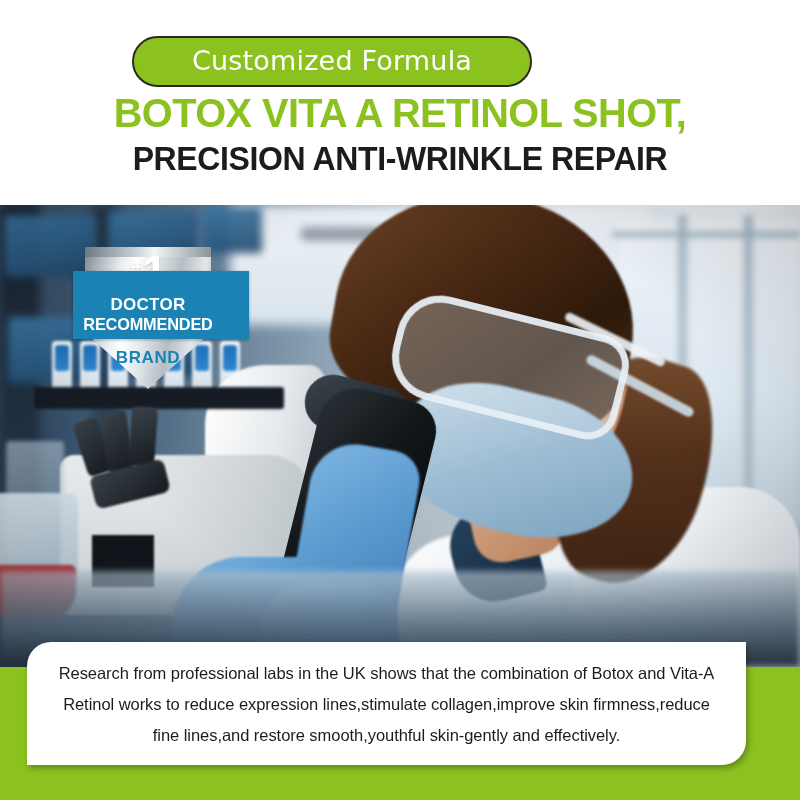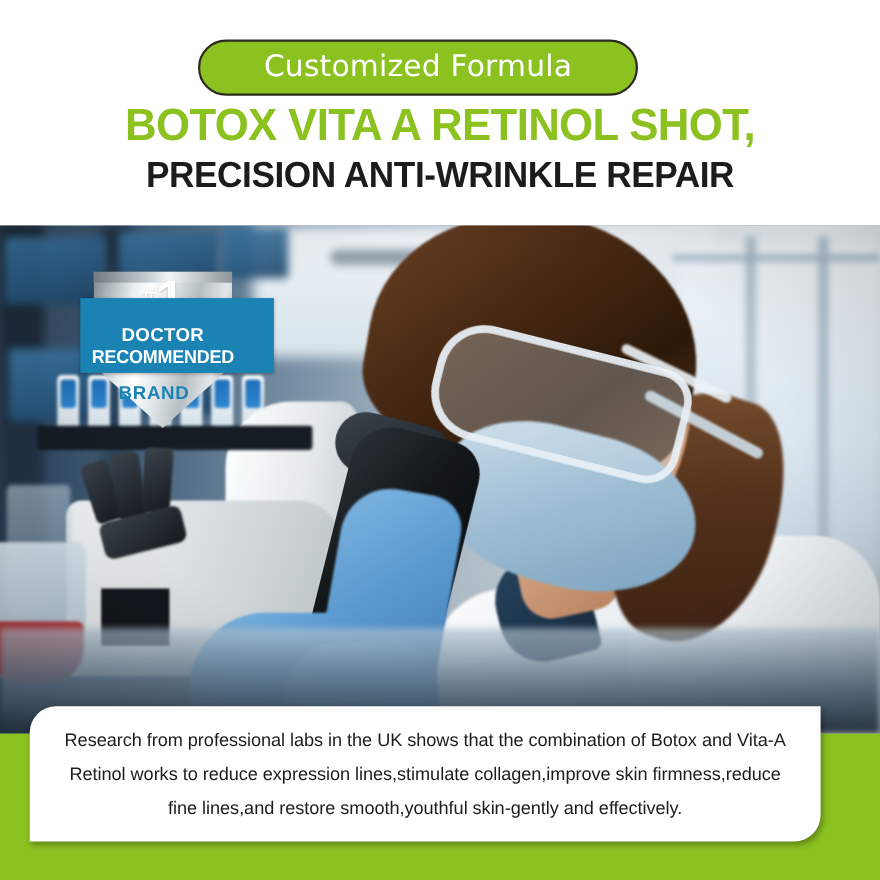--- a/index.html
+++ b/index.html
@@ -25,21 +25,20 @@
     left: 0; top: 0;
     width: 800px;
     height: 205px;
     background: #ffffff;
   }
   .pill-wrap {
     position: absolute;
     left: 0; top: 36px;
     width: 664px;
     text-align: center;
-    padding-left: 48px;
   }
   .pill {
     display: inline-block;
     background: #8CC220;
     border: 2px solid #2a2a20;
     border-radius: 34px;
     color: #ffffff;
     font-size: 27px;
     font-weight: 400;
     letter-spacing: 0.2px;
@@ -429,21 +428,21 @@
     text-align: center;
     color: #ffffff;
     font-family: "Liberation Sans", sans-serif;
     font-weight: 700;
     line-height: 1;
   }
   .banner-l1 { top: 25px; font-size: 17px; letter-spacing: .3px; }
   .banner-l2 { top: 45px; font-size: 17px; letter-spacing: -0.2px; transform: scaleX(.96); }
   .badge-brand {
     position: absolute;
-    left: 0; top: 102px; width: 110px;
+    left: 0; top: 102px; width: 126px;
     text-align: center;
     color: #1a83b4;
     font-family: "Liberation Sans", sans-serif;
     font-weight: 700;
     font-size: 17px;
     letter-spacing: .6px;
     line-height: 1;
   }
 
   

